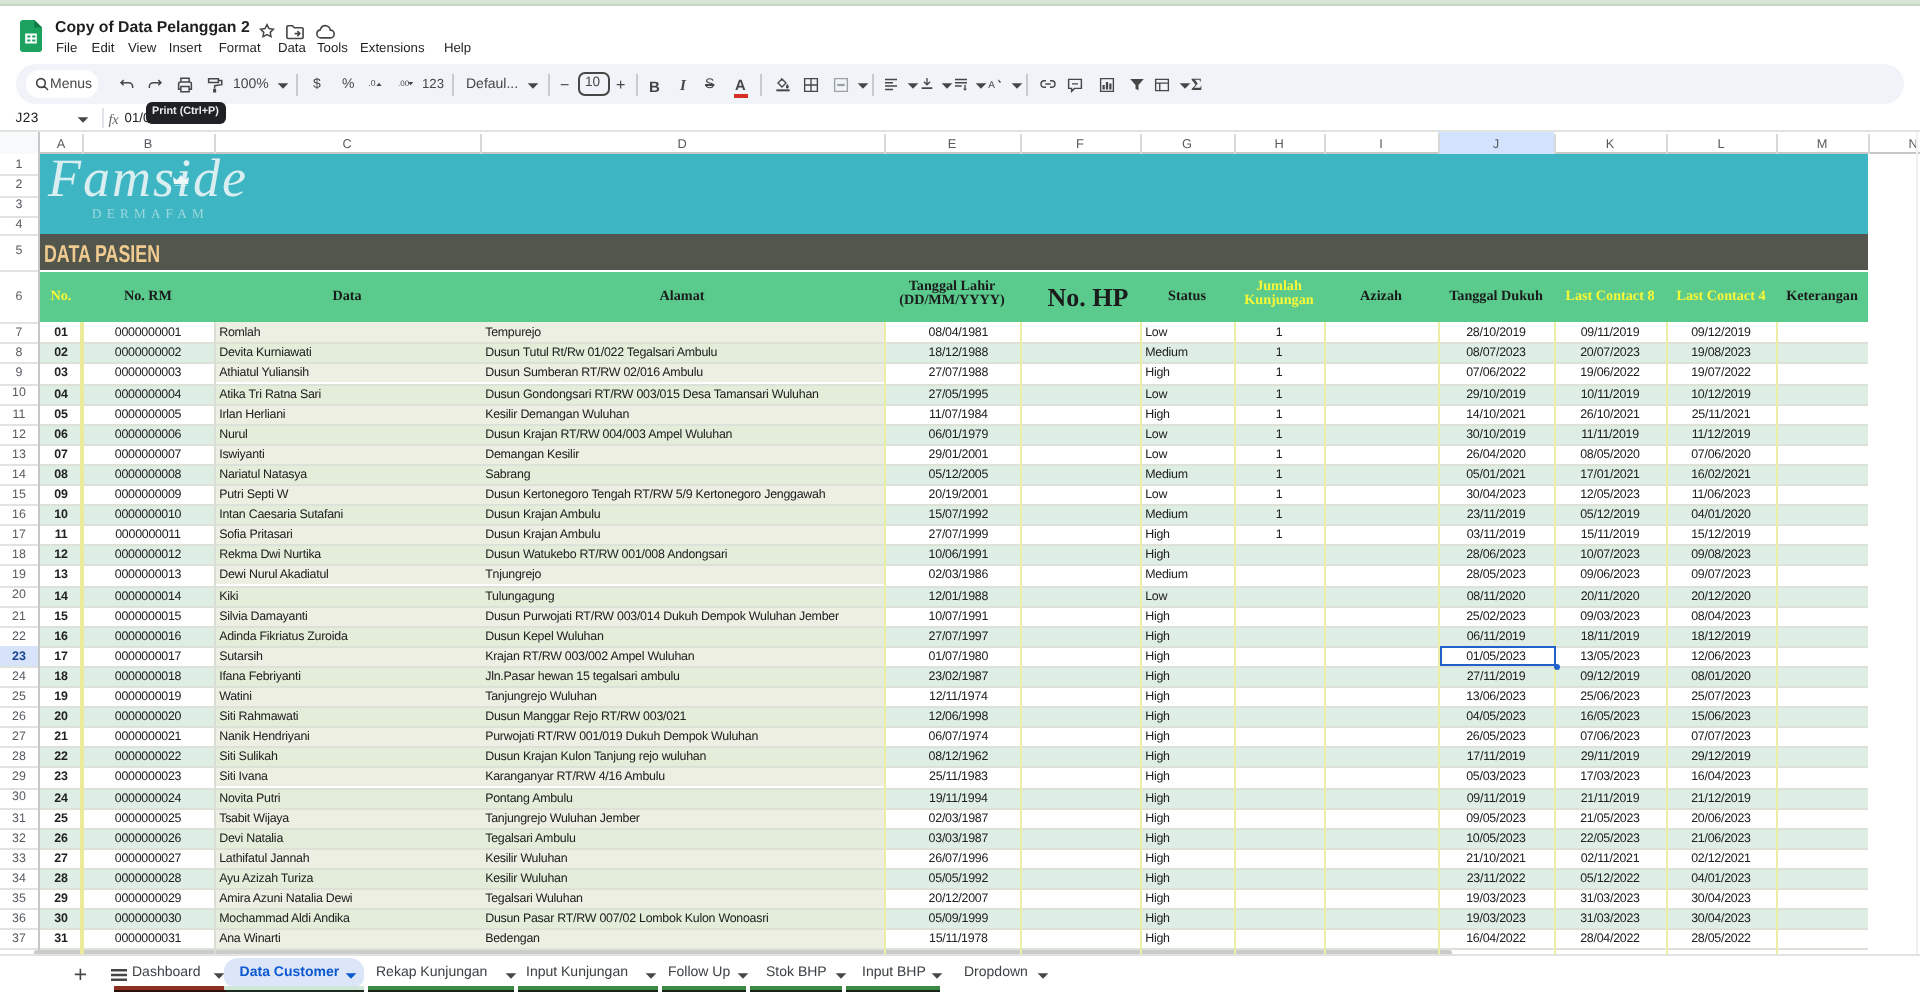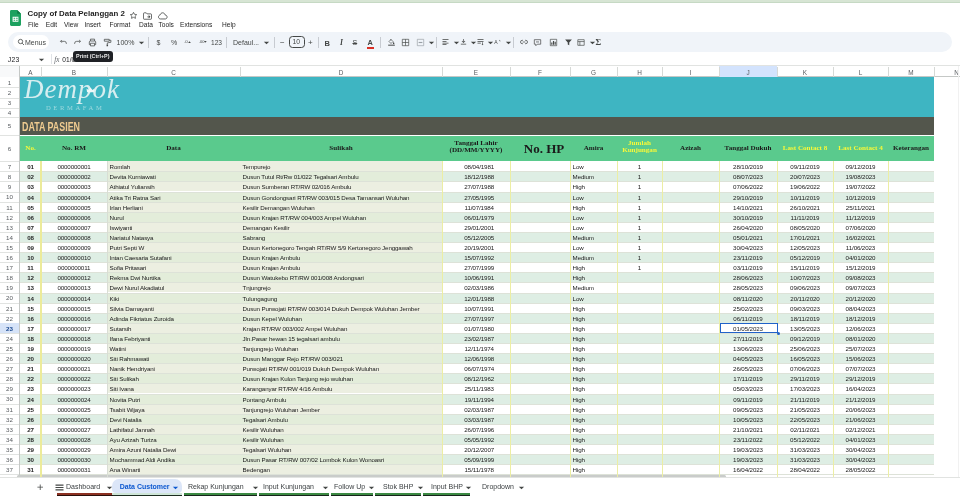--- a/index.html
+++ b/index.html
@@ -258,35 +258,35 @@
 <div class="a ct" style="left:0;top:435.79999999999995px;width:19px;font-size:6.2px;color:#575b5f">34</div>
 <div class="a" style="left:0;top:444.0px;width:19px;height:1px;background:#e1e3e1"></div>
 <div class="a ct" style="left:0;top:445.9px;width:19px;font-size:6.2px;color:#575b5f">35</div>
 <div class="a" style="left:0;top:454.1px;width:19px;height:1px;background:#e1e3e1"></div>
 <div class="a ct" style="left:0;top:455.99999999999994px;width:19px;font-size:6.2px;color:#575b5f">36</div>
 <div class="a" style="left:0;top:464.2px;width:19px;height:1px;background:#e1e3e1"></div>
 <div class="a ct" style="left:0;top:466.09999999999997px;width:19px;font-size:6.2px;color:#575b5f">37</div>
 <div class="a" style="left:0;top:474.3px;width:19px;height:1px;background:#e1e3e1"></div>
 <div class="a" style="left:0;top:484.4px;width:19px;height:1px;background:#e1e3e1"></div>
 <div class="a" style="left:20px;top:77.3px;width:914px;height:39.60000000000001px;background:#3eb5c2"></div>
-<div class="a" style="left:24px;top:74px;width:200px;font-family:'Liberation Serif',serif;font-style:italic;font-size:27px;color:#d8eef0;letter-spacing:1px">Dempok</div>
+<div class="a" style="left:24px;top:74px;width:200px;font-family:'Liberation Serif',serif;font-style:italic;font-size:27px;color:#d8eef0;letter-spacing:1px">Famside</div>
 <svg class="a" style="left:86px;top:86.5px" width="9" height="6" viewBox="0 0 18 12">
     <path fill="#eef8f8" d="M2 10L1 3l4 3 4-5 4 5 4-3-1 7zM2.5 11.5h13v1h-13z"></path>
   </svg>
 <div class="a" style="left:46px;top:103.5px;font-family:'Liberation Serif',serif;font-size:6.6px;color:#9ed9de;letter-spacing:2.6px">DERMAFAM</div>
 <div class="a" style="left:20px;top:116.9px;width:914px;height:17.69999999999999px;background:#53564c"></div>
 <div class="a" style="left:21.5px;top:120.2px;font-size:12.2px;font-weight:bold;color:#efcb90;transform:scaleX(.73);transform-origin:0 0;white-space:nowrap">DATA PASIEN</div>
 <div class="a" style="left:20px;top:136.4px;width:914px;height:24.799999999999983px;background:#5aca8d"></div>
 <div class="a ct" style="left:20px;top:144.6px;width:21px;font-size:7.1px;line-height:7.5px;font-weight:bold;font-family:'Liberation Serif',serif;color:#f8f838">No.</div>
 <div class="a ct" style="left:41px;top:144.6px;width:66px;font-size:7.1px;line-height:7.5px;font-weight:bold;font-family:'Liberation Serif',serif;color:#1b1b1b">No. RM</div>
 <div class="a ct" style="left:107px;top:144.6px;width:133px;font-size:7.1px;line-height:7.5px;font-weight:bold;font-family:'Liberation Serif',serif;color:#1b1b1b">Data</div>
-<div class="a ct" style="left:240px;top:144.6px;width:202px;font-size:7.1px;line-height:7.5px;font-weight:bold;font-family:'Liberation Serif',serif;color:#1b1b1b">Sulikah</div>
+<div class="a ct" style="left:240px;top:144.6px;width:202px;font-size:7.1px;line-height:7.5px;font-weight:bold;font-family:'Liberation Serif',serif;color:#1b1b1b">Alamat</div>
 <div class="a ct" style="left:442px;top:139.7px;width:68px;font-size:7.1px;line-height:7.5px;font-weight:bold;font-family:'Liberation Serif',serif;color:#1b1b1b">Tanggal Lahir<br>(DD/MM/YYYY)</div>
 <div class="a ct" style="left:514px;top:144.6px;width:60px;font-size:13px;line-height:7.5px;font-weight:bold;font-family:Liberation Serif, serif;color:#1b1b1b">No. HP</div>
-<div class="a ct" style="left:570px;top:144.6px;width:47px;font-size:7.1px;line-height:7.5px;font-weight:bold;font-family:'Liberation Serif',serif;color:#1b1b1b">Amira</div>
+<div class="a ct" style="left:570px;top:144.6px;width:47px;font-size:7.1px;line-height:7.5px;font-weight:bold;font-family:'Liberation Serif',serif;color:#1b1b1b">Status</div>
 <div class="a ct" style="left:617px;top:139.7px;width:45px;font-size:7.1px;line-height:7.5px;font-weight:bold;font-family:'Liberation Serif',serif;color:#f8f838">Jumlah<br>Kunjungan</div>
 <div class="a ct" style="left:662px;top:144.6px;width:57px;font-size:7.1px;line-height:7.5px;font-weight:bold;font-family:'Liberation Serif',serif;color:#1b1b1b">Azizah</div>
 <div class="a ct" style="left:719px;top:144.6px;width:58px;font-size:7.1px;line-height:7.5px;font-weight:bold;font-family:'Liberation Serif',serif;color:#1b1b1b">Tanggal Dukuh</div>
 <div class="a ct" style="left:777px;top:144.6px;width:56px;font-size:7.1px;line-height:7.5px;font-weight:bold;font-family:'Liberation Serif',serif;color:#f8f838">Last Contact 8</div>
 <div class="a ct" style="left:833px;top:144.6px;width:55px;font-size:7.1px;line-height:7.5px;font-weight:bold;font-family:'Liberation Serif',serif;color:#f8f838">Last Contact 4</div>
 <div class="a ct" style="left:888px;top:144.6px;width:46px;font-size:7.1px;line-height:7.5px;font-weight:bold;font-family:'Liberation Serif',serif;color:#1b1b1b">Keterangan</div>
 <div class="a" style="left:107px;top:161.2px;width:335px;height:10.1px;background:#ecefe1"></div>
 <div class="a" style="left:20px;top:171.29999999999998px;width:914px;height:10.1px;background:#deeee4"></div>
 <div class="a" style="left:107px;top:171.29999999999998px;width:335px;height:10.1px;background:#e3edda"></div>
 <div class="a" style="left:107px;top:181.39999999999998px;width:335px;height:10.1px;background:#ecefe1"></div>

